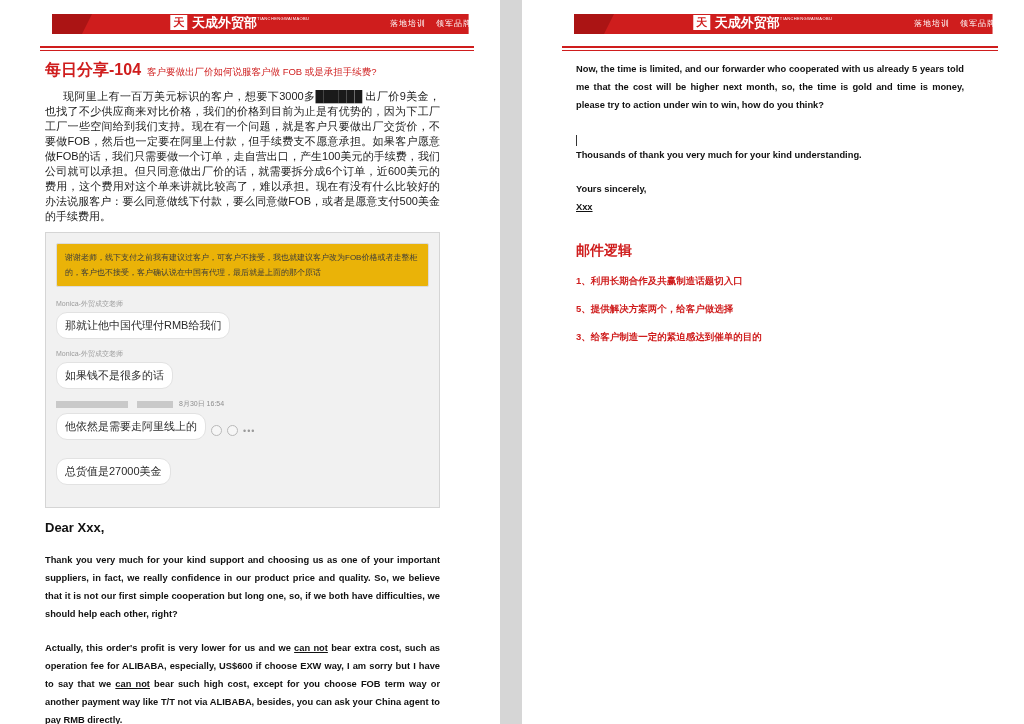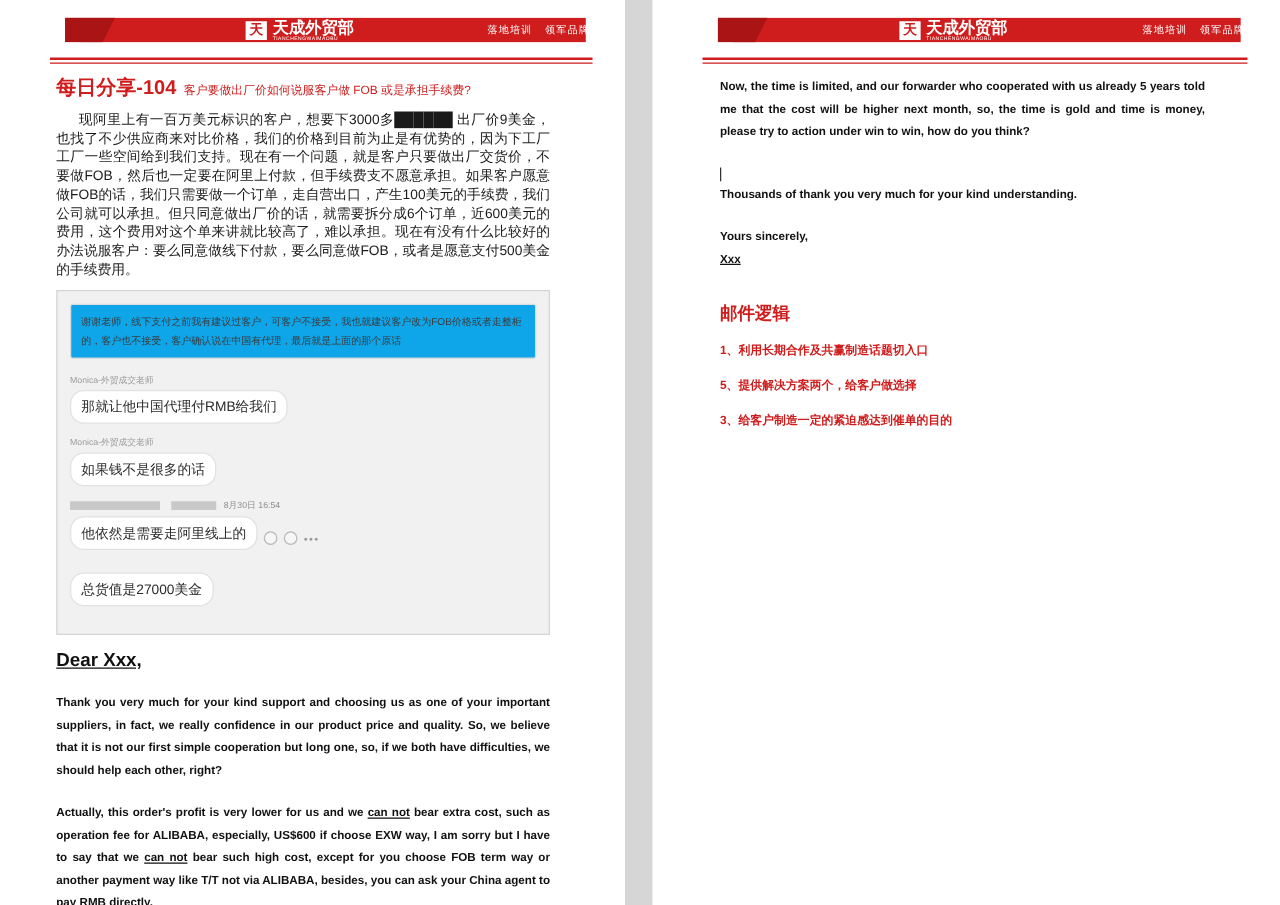--- a/index.html
+++ b/index.html
@@ -107,21 +107,21 @@
     letter-spacing: 0px;
     line-height: 13px;
   }
   .brand-en {
     font-size: 4px;
     letter-spacing: 0.4px;
     line-height: 5px;
   }
   .brand-text {
     display: flex;
-    flex-direction: column;
+    flex-direction: row;
   }
   .slogan {
     position: absolute;
     right: 2px;
     top: 4px;
     color: #ffffff;
     font-size: 8px;
     letter-spacing: 1px;
     display: flex;
     gap: 10px;
@@ -156,21 +156,21 @@
   }
 
   
   .chat {
     background: #f1f1f1;
     border: 1px solid #d5d5d5;
     padding: 10px 10px 12px 10px;
     margin: 4px 0 12px 0;
   }
   .chat-note {
-    background: #0ea5e9;
+    background: #eab308;
     border: 1px solid #dcdcdc;
     border-radius: 2px;
     color: #3b3b3b;
     font-size: 8px;
     line-height: 15px;
     padding: 6px 8px;
     margin-bottom: 12px;
   }
   .chat-name {
     color: #9b9b9b;
@@ -226,25 +226,24 @@
     background: #f6f6f6;
   }
   .dots {
     color: #9a9a9a;
     font-size: 9px;
     letter-spacing: 1px;
   }
 
   
   .salute {
-    font-size: 15px;
+    font-size: 13px;
     font-weight: bold;
     color: #111;
     margin: 10px 0 16px 0;
-    text-decoration: underline;
   }
   .para-en {
     font-size: 9.3px;
     font-weight: bold;
     color: #111;
     line-height: 18px;
     text-align: justify;
     margin: 0 0 16px 0;
   }
   .para-en u { text-decoration: underline; }

